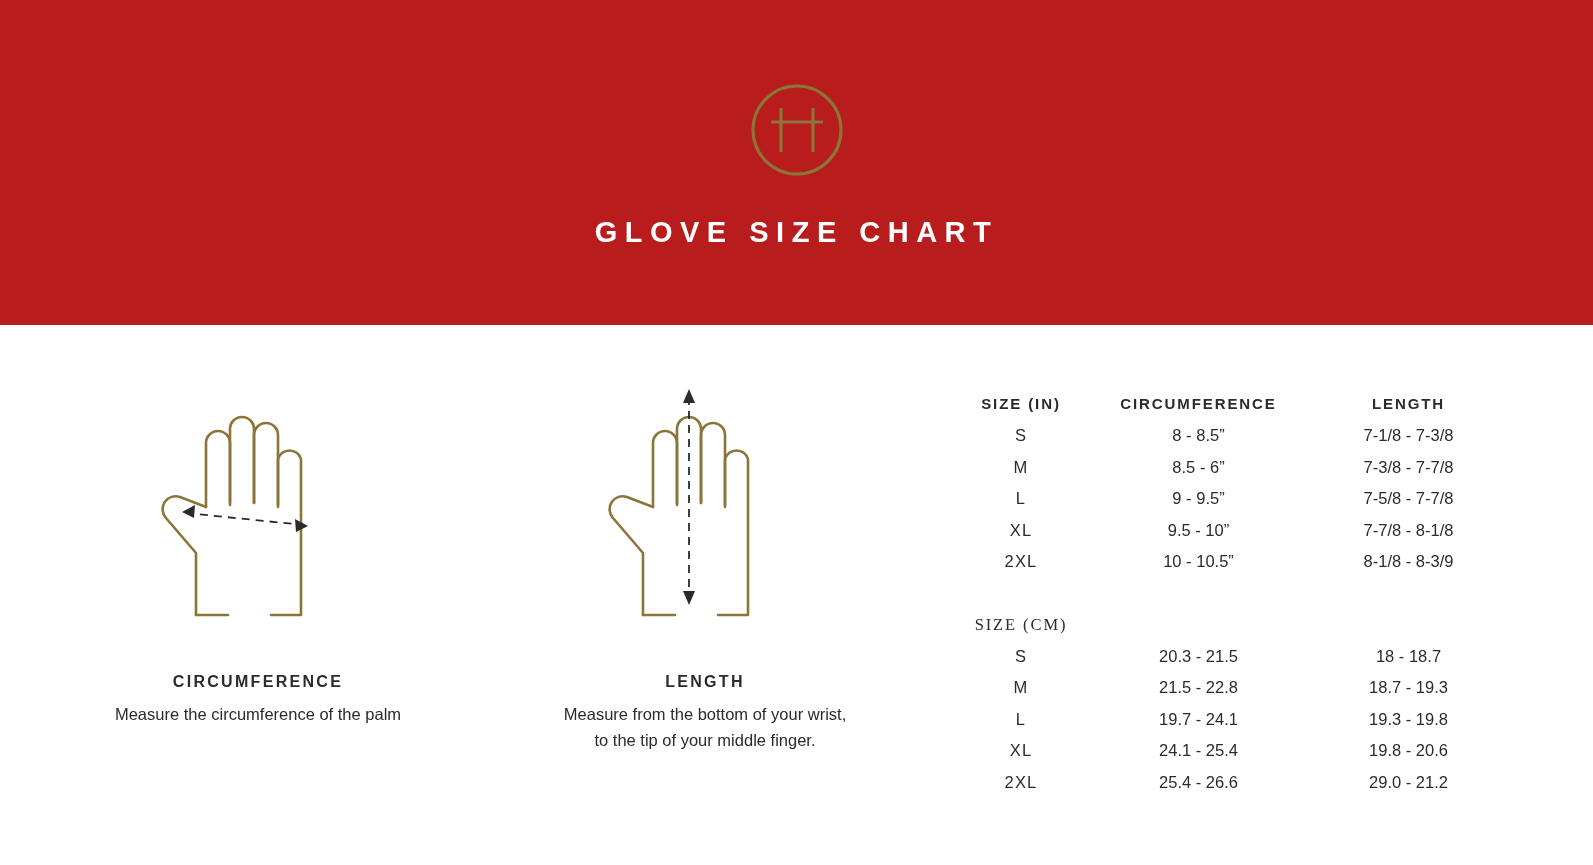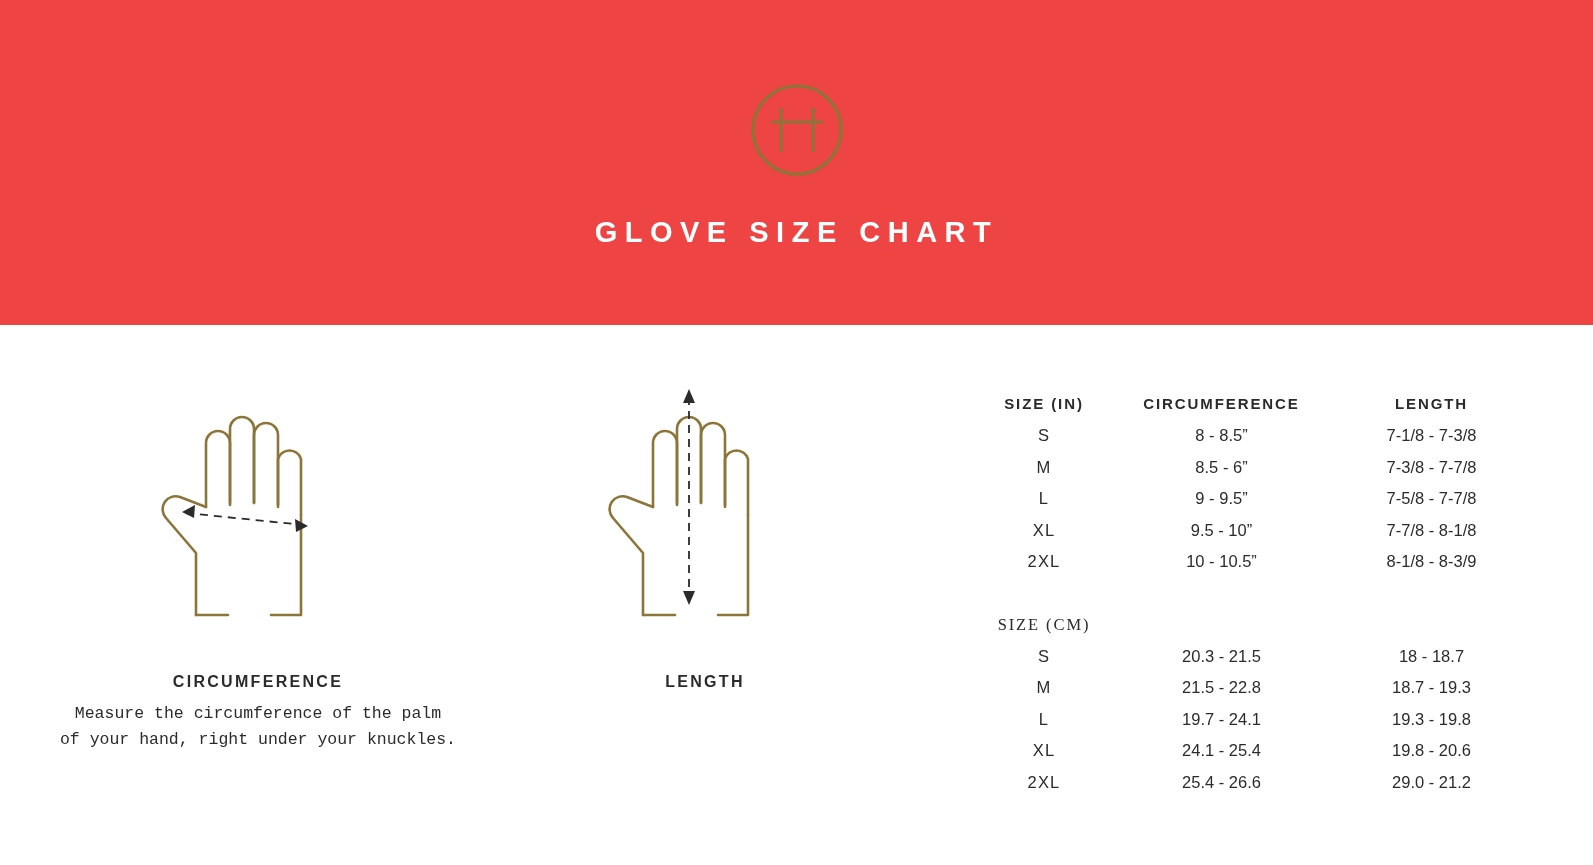--- a/index.html
+++ b/index.html
@@ -20,21 +20,21 @@
     background: #ffffff;
   }
 
   
   .header {
     position: absolute;
     left: 0;
     top: 0;
     width: 1593px;
     height: 325px;
-    background: #ef4444;
+    background: #b91c1c;
     display: flex;
     flex-direction: column;
     align-items: center;
     justify-content: flex-start;
   }
   .logo {
     margin-top: 82px;
     width: 96px;
     height: 96px;
   }
@@ -80,27 +80,26 @@
     font-size: 16px;
     font-weight: bold;
     letter-spacing: 2.3px;
     color: #2b2b2b;
   }
   .diagram-desc {
     margin-top: 10px;
     font-size: 16.5px;
     line-height: 1.6;
     color: #2b2b2b;
-    font-family: Liberation Mono, monospace;
   }
 
   
   .table-area {
     position: absolute;
-    left: 974px;
+    left: 951px;
     top: 45px;
     width: 560px;
   }
   table.size-table {
     border-collapse: collapse;
     width: 100%;
     table-layout: fixed;
   }
   table.size-table th,
   table.size-table td {
@@ -193,21 +192,20 @@
           <g stroke="#2b2b2b" stroke-width="1.8">
             <line x1="58" y1="128" x2="176" y2="140" stroke-dasharray="8 6"></line>
           </g>
           <polygon points="54,127 67,120 66,133" fill="#2b2b2b"></polygon>
           <polygon points="180,141 167,134 168,147" fill="#2b2b2b"></polygon>
         </svg>
       </div>
       <div class="diagram-label">CIRCUMFERENCE</div>
       <div class="diagram-desc">
         <div>Measure the circumference of the palm</div>
-        <div>of your hand, right under your knuckles.</div>
       </div>
     </div>
 
     <div class="diagram diagram-len">
       <div class="hand-wrap">
         <svg width="260" height="250" viewBox="0 0 260 250">
           <g fill="none" stroke="#8b7538" stroke-width="2.6" stroke-linecap="round" stroke-linejoin="round">
             <path d="M78 122 L78 58 a12 12 0 0 1 24 0 L102 120"></path>
             <path d="M102 118 L102 44 a12 12 0 0 1 24 0 L126 118"></path>
             <path d="M126 118 L126 50 a12 12 0 0 1 24 0 L150 120"></path>
@@ -218,20 +216,24 @@
           </g>
 
           <g stroke="#2b2b2b" stroke-width="1.8">
             <line x1="114" y1="12" x2="114" y2="212" stroke-dasharray="8 6"></line>
           </g>
           <polygon points="114,4 108,18 120,18" fill="#2b2b2b"></polygon>
           <polygon points="114,220 108,206 120,206" fill="#2b2b2b"></polygon>
         </svg>
       </div>
       <div class="diagram-label">LENGTH</div>
+      <div class="diagram-desc">
+        <div>Measure from the bottom of your wrist,</div>
+        <div>to the tip of your middle finger.</div>
+      </div>
     </div>
 
     <div class="table-area">
       <table class="size-table">
         <thead>
           <tr>
             <th class="col-size">SIZE (IN)</th>
             <th class="col-circ">CIRCUMFERENCE</th>
             <th class="col-len">LENGTH</th>
           </tr>

